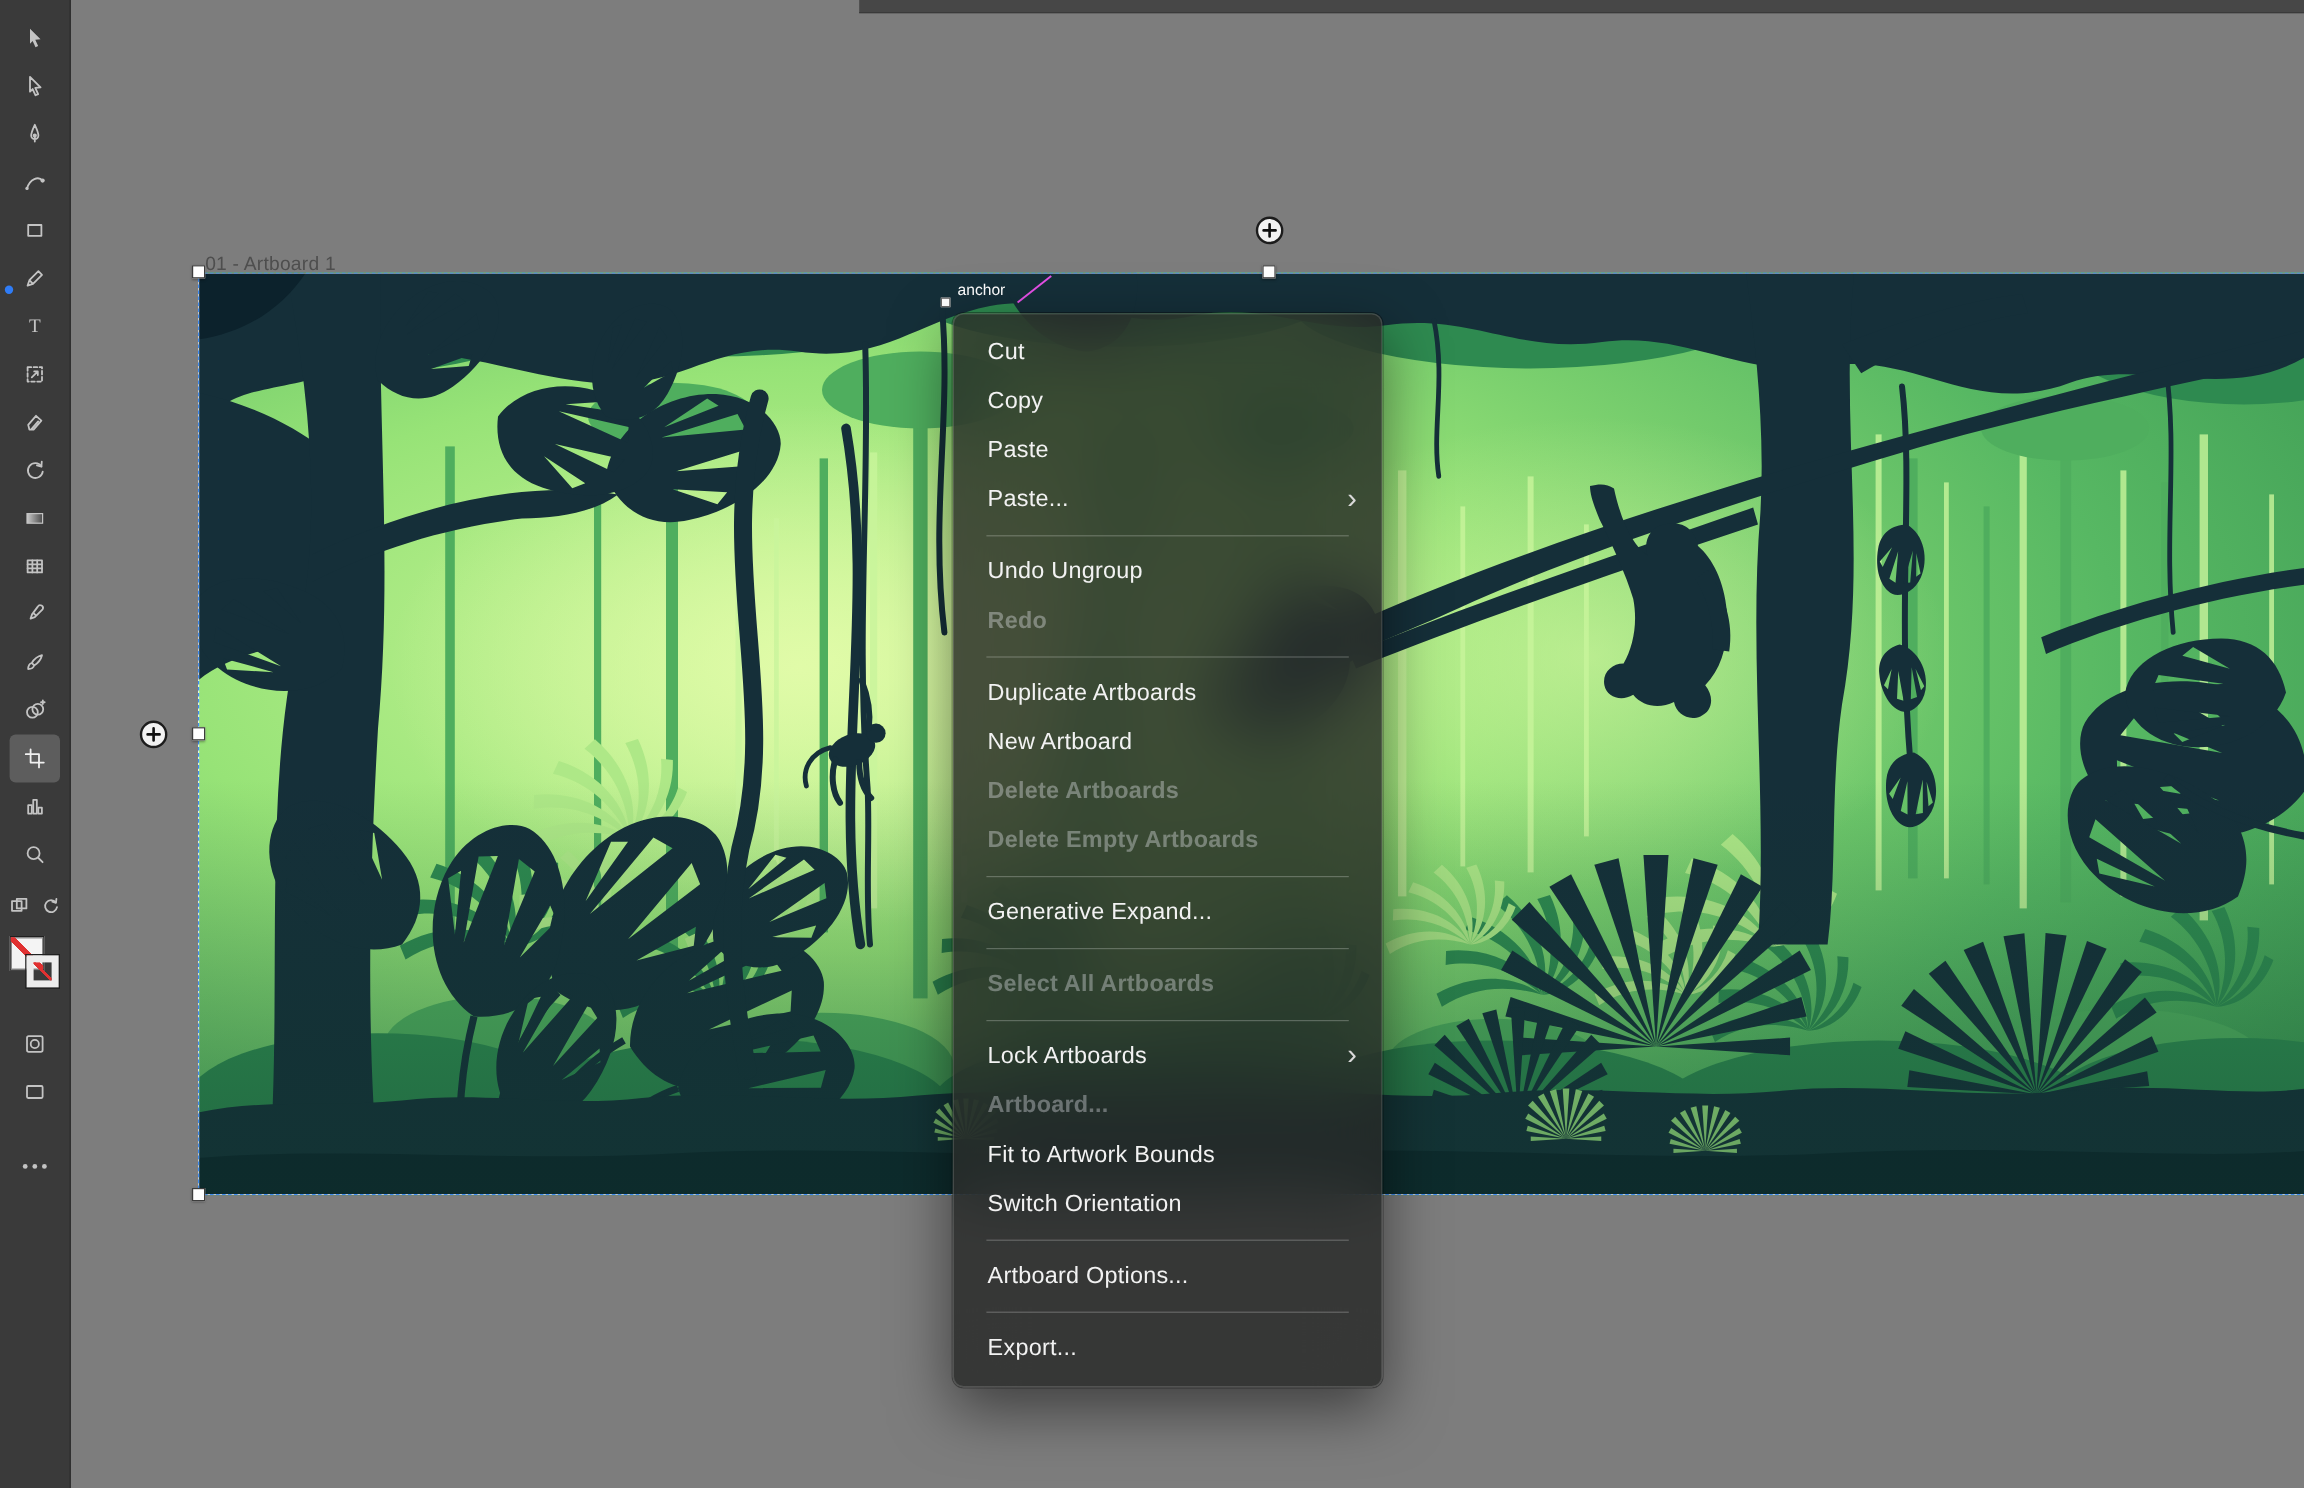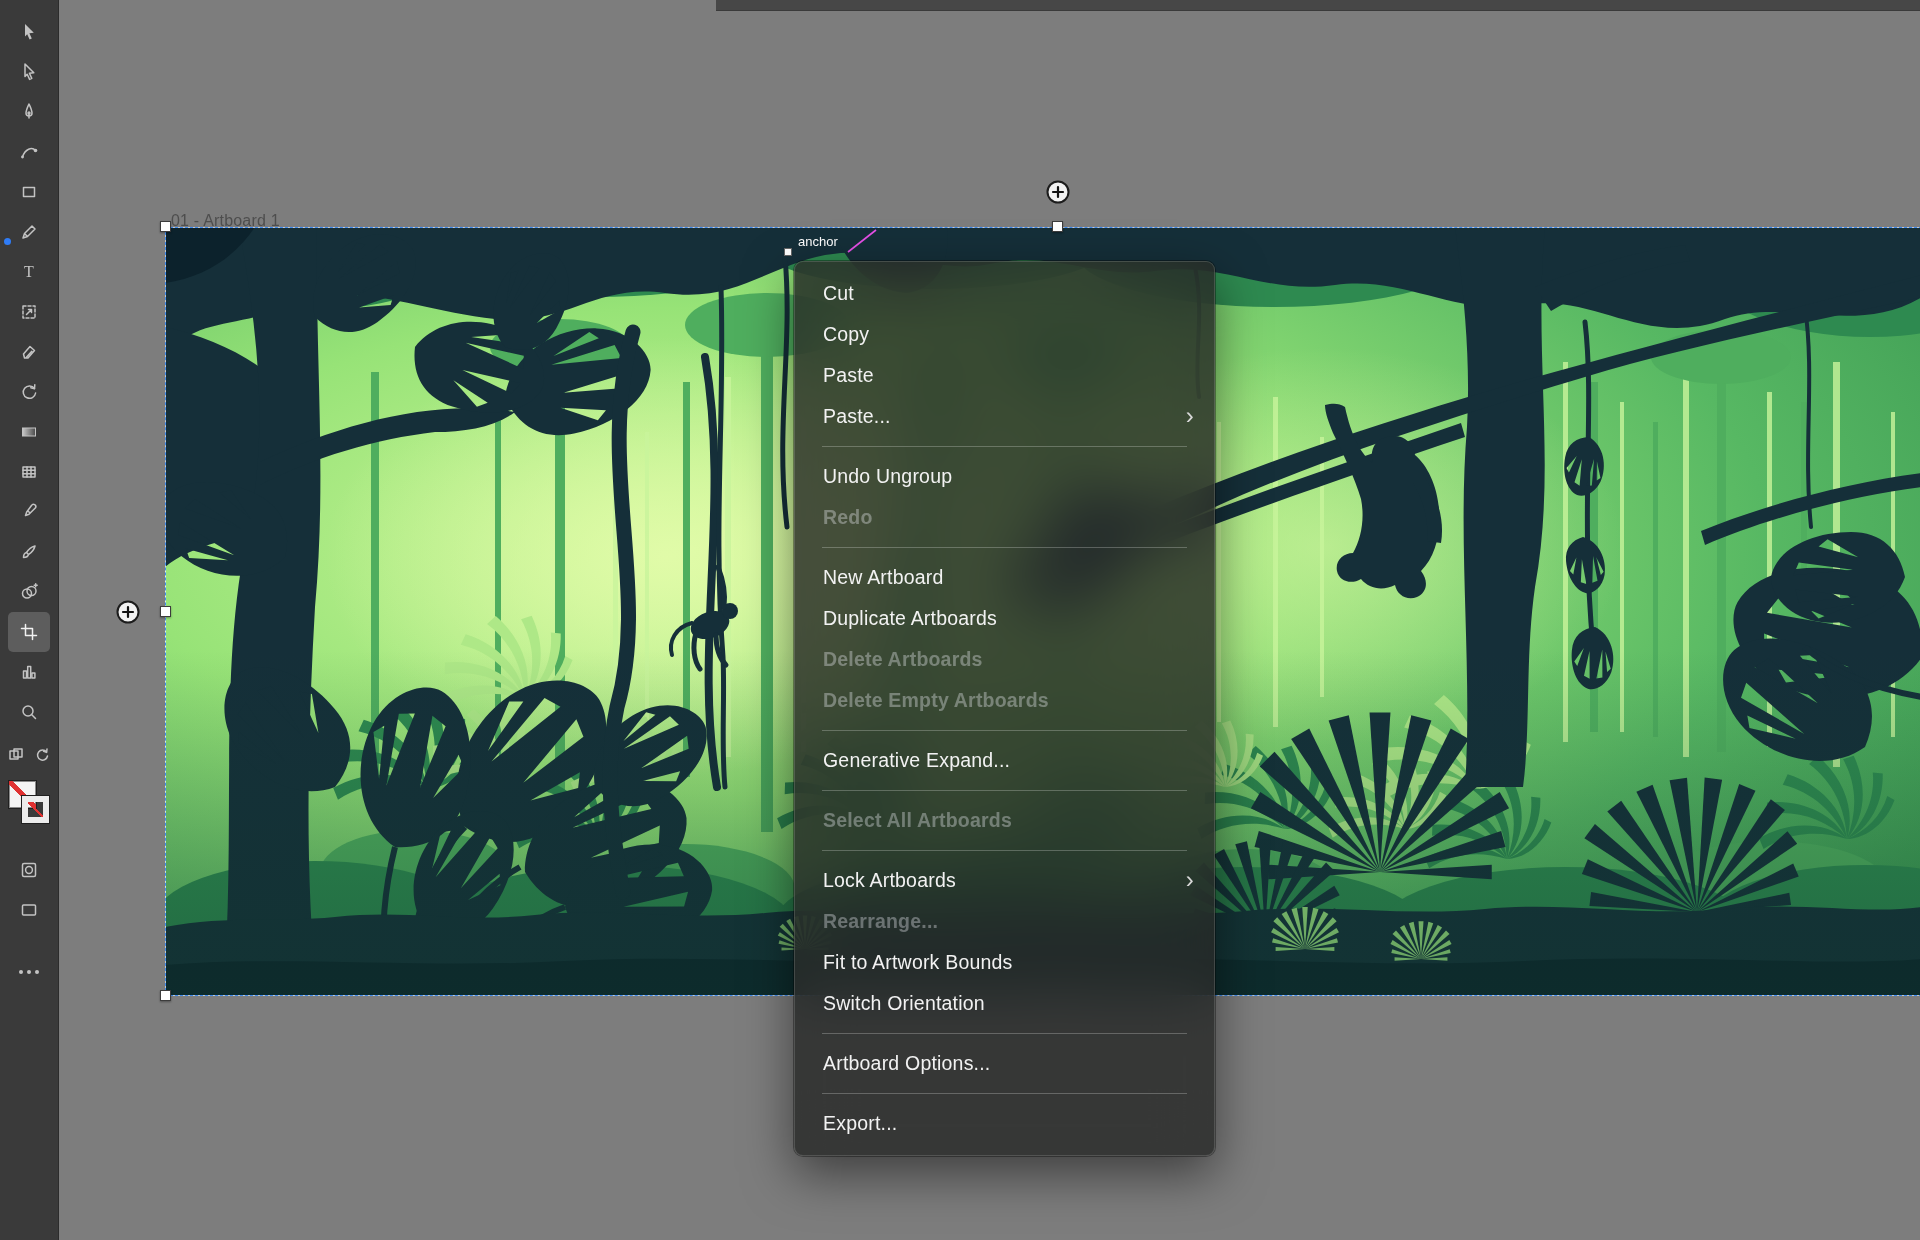--- a/index.html
+++ b/index.html
@@ -40,21 +40,21 @@
   .ab-border-b{position:absolute;inset:0;border:1px dashed #3f8cf3;pointer-events:none;z-index:2;}
   .handle{position:absolute;width:11px;height:11px;background:#fff;border:1px solid #3c3c3c;box-shadow:0 1px 2px rgba(0,0,0,.35);z-index:5;box-sizing:border-box;}
   .plus-btn{position:absolute;width:26px;height:26px;z-index:5;}
   
   #anchor-group{position:absolute;left:784px;top:234px;z-index:6;}
   #anchor-handle{position:absolute;left:0;top:14px;width:8px;height:8px;background:#fff;border:1px solid #666;box-sizing:border-box;}
   #anchor-label{position:absolute;left:14px;top:0;font-size:13px;color:#ffffff;}
   #anchor-tick{position:absolute;left:60px;top:-8px;}
   
   #context-menu{
-    position:absolute;left:794px;top:261px;width:421px;box-sizing:border-box;
+    position:absolute;left:794px;top:261px;width:358px;box-sizing:border-box;
     padding:11px 0;border-radius:9px;z-index:10;
     background:rgba(39,40,39,.82);
     -webkit-backdrop-filter:blur(28px) saturate(1.2);backdrop-filter:blur(28px) saturate(1.2);
     border:1px solid rgba(255,255,255,.14);
     box-shadow:0 0 0 1px rgba(0,0,0,.35),0 18px 50px rgba(0,0,0,.5);
   }
   .mi{height:41px;padding:0 20px 0 28px;display:flex;align-items:center;justify-content:space-between;
       font-size:19.5px;color:#f2f2f2;letter-spacing:.2px;}
   .mi.dis{color:rgba(235,235,245,.36);font-weight:bold;}
   .mi .arrow{font-size:24px;line-height:1;color:#d9d9d9;transform:translateY(-1px);}
@@ -478,24 +478,24 @@
     </div>
   <div class="msep"></div>
   <div class="mi">
       <span>Undo Ungroup</span>
     </div>
   <div class="mi dis">
       <span>Redo</span>
     </div>
   <div class="msep"></div>
   <div class="mi">
+      <span>Duplicate Artboards</span>
+    </div>
+  <div class="mi">
       <span>New Artboard</span>
-    </div>
-  <div class="mi">
-      <span>Duplicate Artboards</span>
     </div>
   <div class="mi dis">
       <span>Delete Artboards</span>
     </div>
   <div class="mi dis">
       <span>Delete Empty Artboards</span>
     </div>
   <div class="msep"></div>
   <div class="mi">
       <span>Generative Expand...</span>
@@ -503,21 +503,21 @@
   <div class="msep"></div>
   <div class="mi dis">
       <span>Select All Artboards</span>
     </div>
   <div class="msep"></div>
   <div class="mi">
       <span>Lock Artboards</span>
       <span class="arrow">›</span>
     </div>
   <div class="mi dis">
-      <span>Rearrange...</span>
+      <span>Artboard...</span>
     </div>
   <div class="mi">
       <span>Fit to Artwork Bounds</span>
     </div>
   <div class="mi">
       <span>Switch Orientation</span>
     </div>
   <div class="msep"></div>
   <div class="mi">
       <span>Artboard Options...</span>

